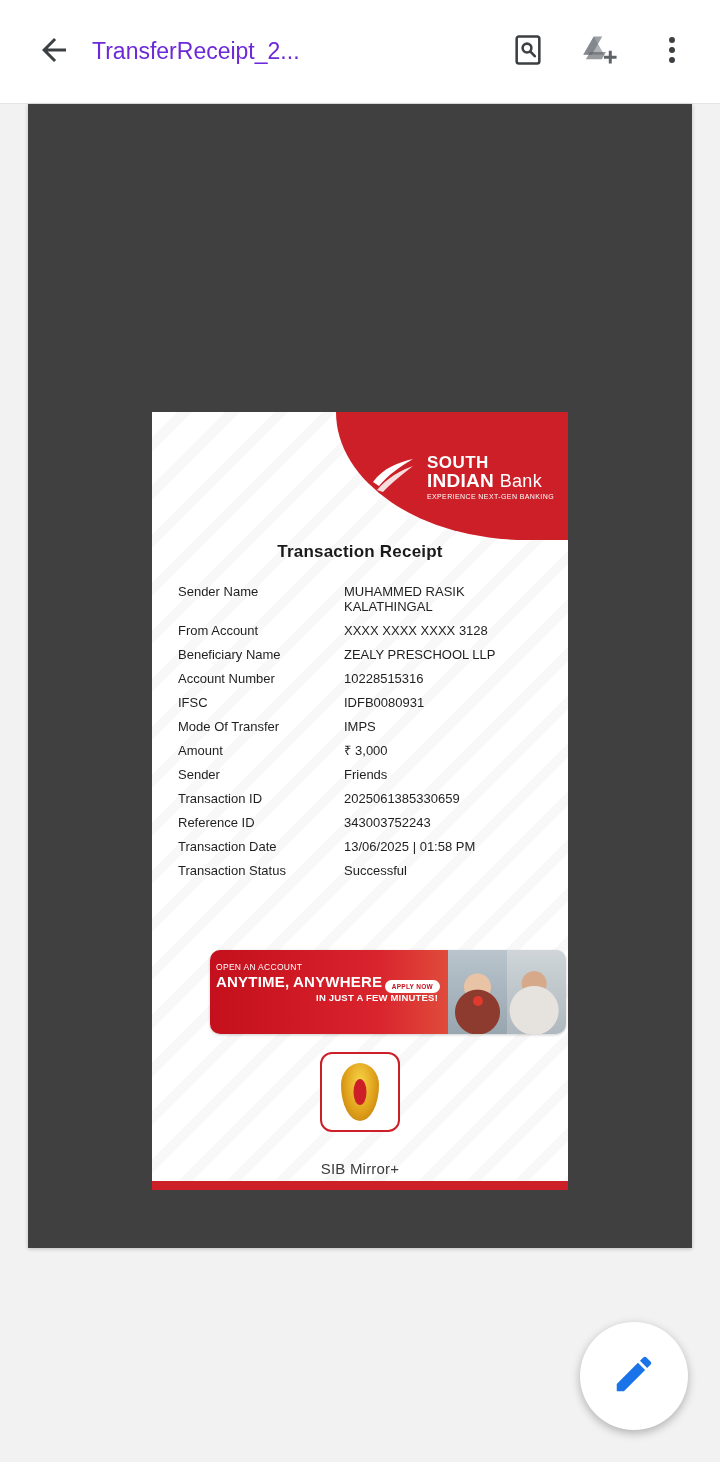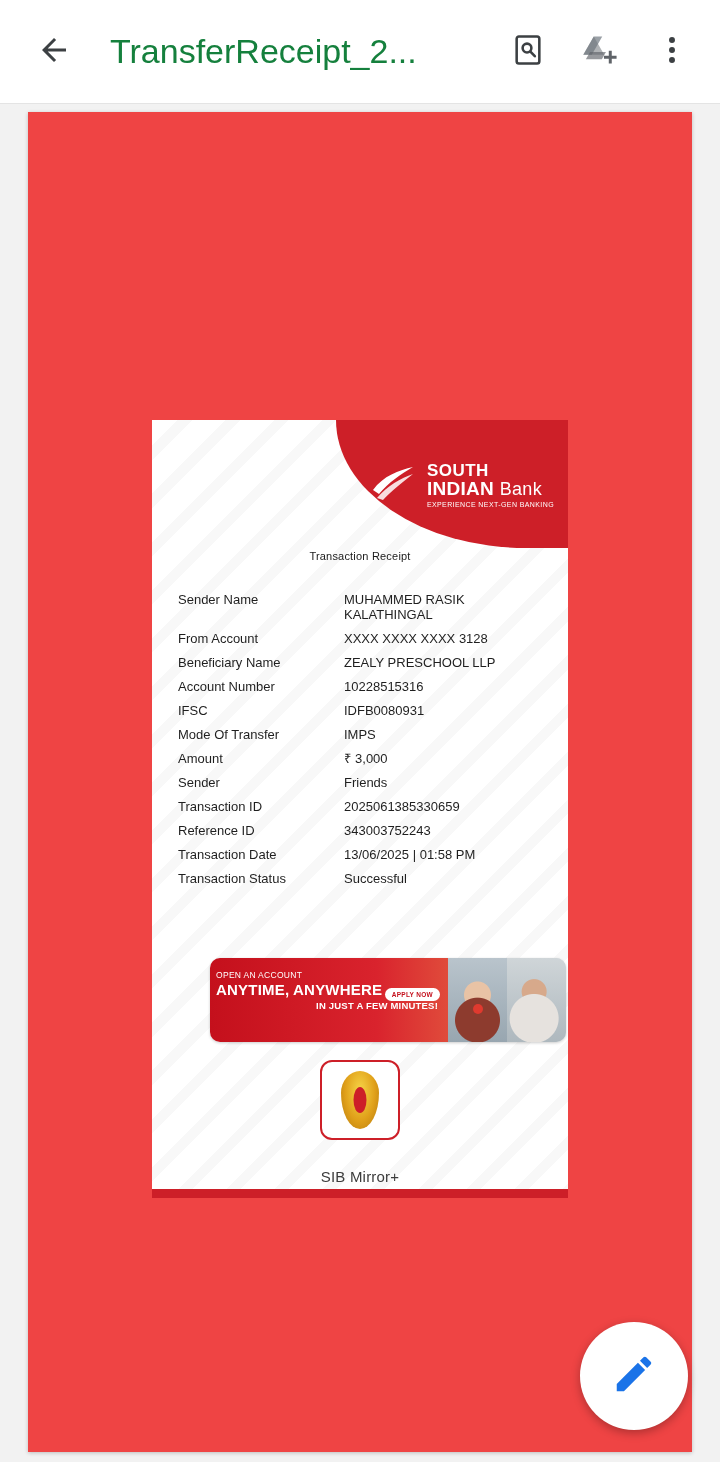--- a/index.html
+++ b/index.html
@@ -17,44 +17,44 @@
     background: #ffffff;
     display: flex; align-items: center;
     border-bottom: 1px solid #e4e4e4;
   }
   .appbar-back {
     width: 72px; height: 72px; margin-left: 18px;
     display: flex; align-items: center; justify-content: center;
   }
   .appbar-title {
     flex: 1;
-    margin-left: 20px;
-    font-size: 34px;
-    color: #15803d;
+    margin-left: 2px;
+    font-size: 23px;
+    color: #6d28d9;
     white-space: nowrap;
     overflow: hidden;
   }
   .appbar-action {
     width: 72px; height: 72px;
     display: flex; align-items: center; justify-content: center;
   }
   .appbar-action.last { margin-right: 12px; }
 
   
   .doc-area {
     position: absolute;
     top: 104px; left: 0;
     width: 720px; height: 1358px;
     background: #f2f2f2;
   }
   .page {
     position: absolute;
-    left: 28px; top: 8px;
-    width: 664px; height: 1340px;
-    background: #ef4444;
+    left: 28px; top: 0;
+    width: 664px; height: 1144px;
+    background: #404040;
     box-shadow: 0 1px 4px rgba(0,0,0,0.22);
   }
 
   
   .receipt {
     position: absolute;
     left: 124px; top: 308px;
     width: 416px; height: 778px;
     background: #ffffff;
     overflow: hidden;
@@ -95,21 +95,21 @@
     font-size: 19px; font-weight: bold; letter-spacing: 0.3px; line-height: 20px;
   }
   .logo-line2 .thin { font-weight: normal; font-size: 18px; }
   .logo-tag {
     font-size: 7px; letter-spacing: 0.4px; margin-top: 2px;
   }
 
   .receipt-title {
     position: absolute; top: 130px; left: 0; width: 100%;
     text-align: center;
-    font-size: 11px; font-weight: normal; color: #1a1a1a;
+    font-size: 17px; font-weight: bold; color: #1a1a1a;
     letter-spacing: 0.2px;
   }
 
   .fields {
     position: absolute; top: 172px; left: 26px; width: 372px;
   }
   .field-row {
     display: flex;
     margin-bottom: 9px;
     font-size: 13px;

